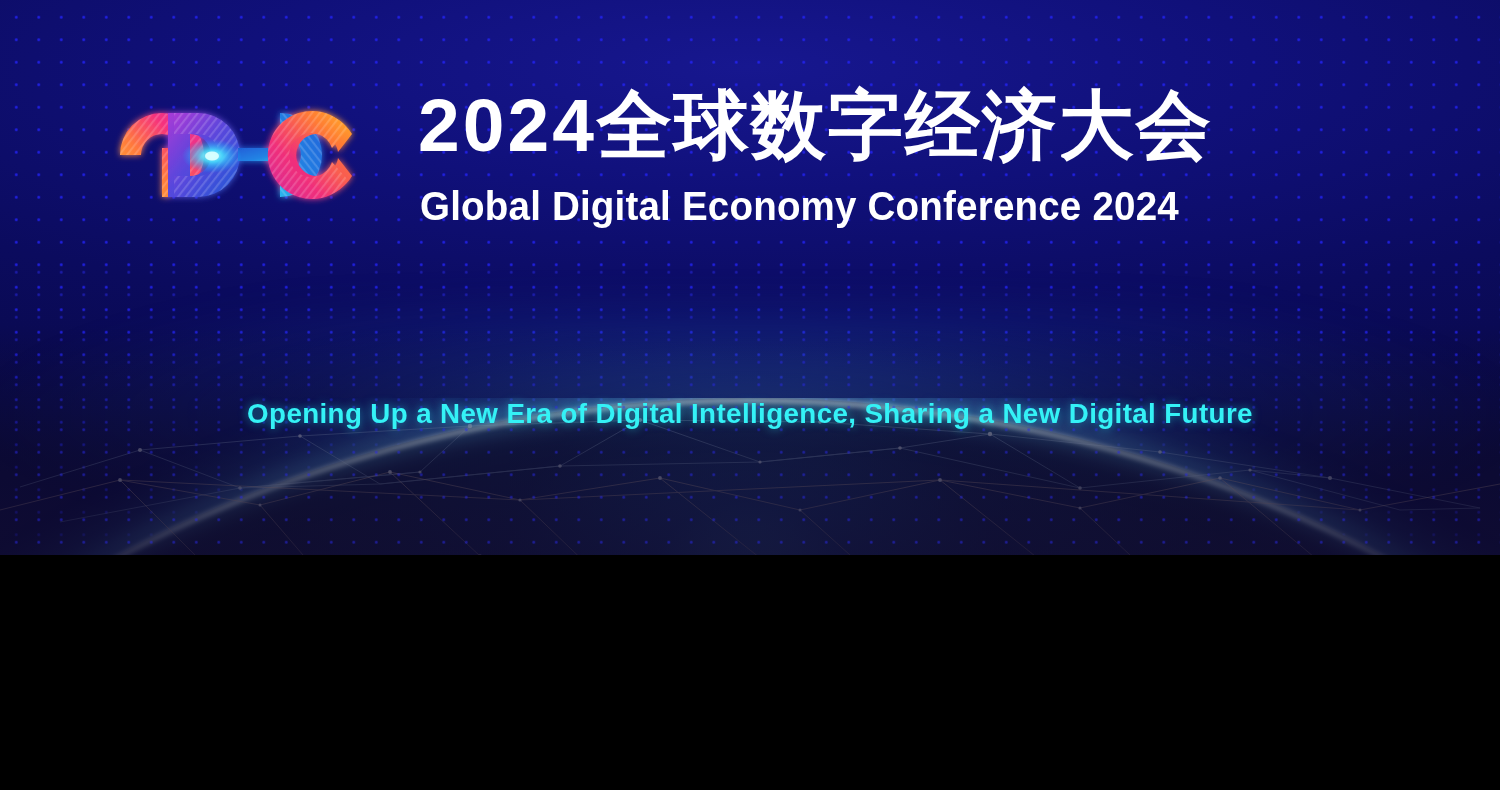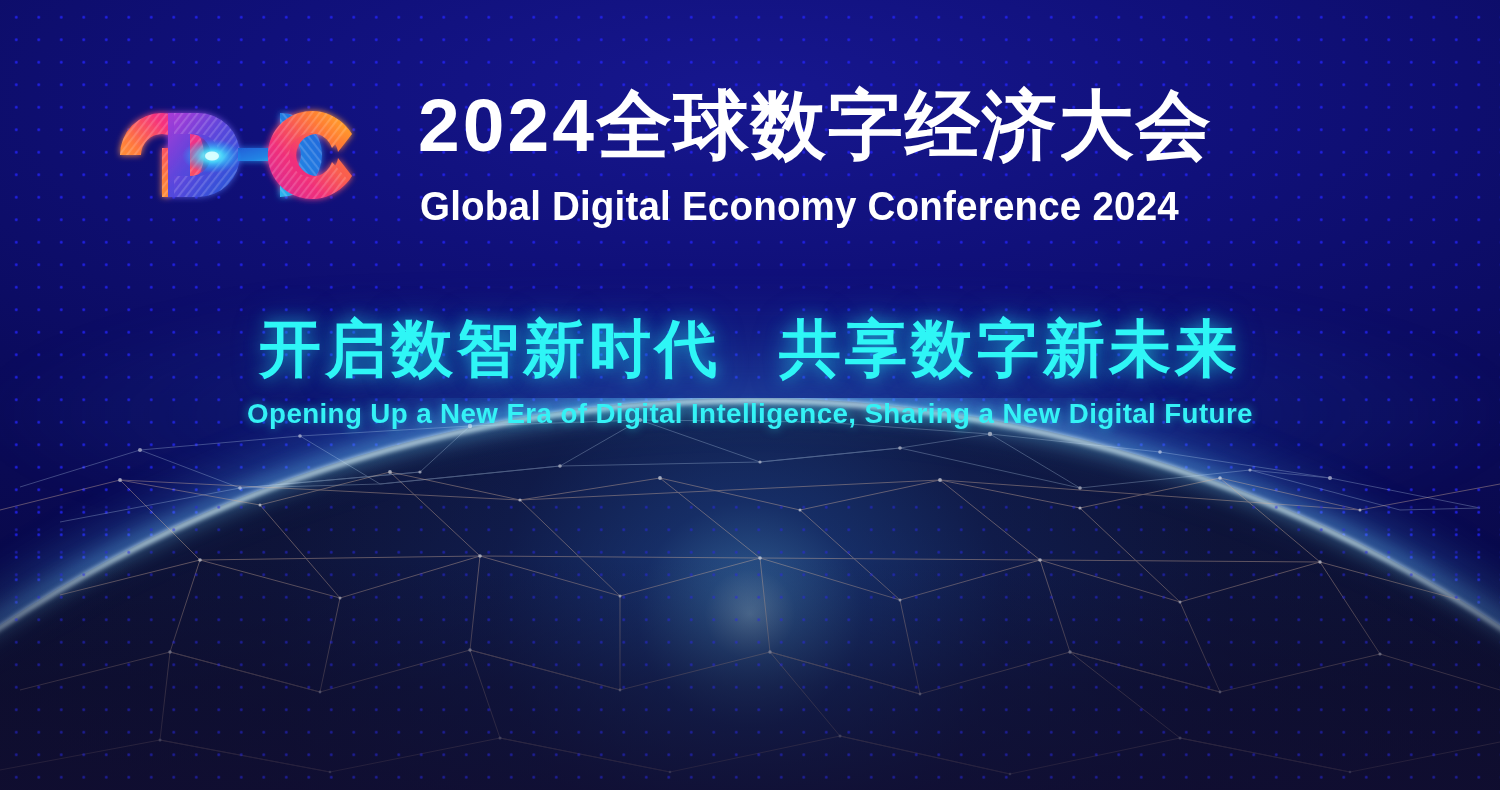--- a/index.html
+++ b/index.html
@@ -6,21 +6,21 @@
   * { margin:0; padding:0; box-sizing:border-box; }
   html, body {
     width:1500px; height:790px;
     background:#000;
     font-family:"Liberation Sans", "DejaVu Sans", sans-serif;
     overflow:hidden;
   }
 
   .banner{
     position:relative;
-    width:1500px; height:790px;
+    width:1500px; height:555px;
     overflow:hidden;
     background:#0a0a52;
   }
 
   
 
   
   .bg-space{
     position:absolute; inset:0;
     background:
@@ -414,21 +414,18 @@
       <ellipse cx="150" cy="56" rx="7" ry="4.5" fill="#d8ffff" opacity=".95"></ellipse>
     </svg>
   </div>
 
   <div class="title-main">
     <span class="yr">2024</span><span>全球数字经济大会</span>
   </div>
 
   <div class="title-sub">Global Digital Economy Conference 2024</div>
 
-  <div class="slogan-cn">
-    <span>开启数智新时代</span><span class="gap"></span><span>共享数字新未来</span>
-  </div>
 
   <div class="slogan-en">Opening Up a New Era of Digital Intelligence, Sharing a New Digital Future</div>
 
 
 
 </div>
 
 </body></html>

